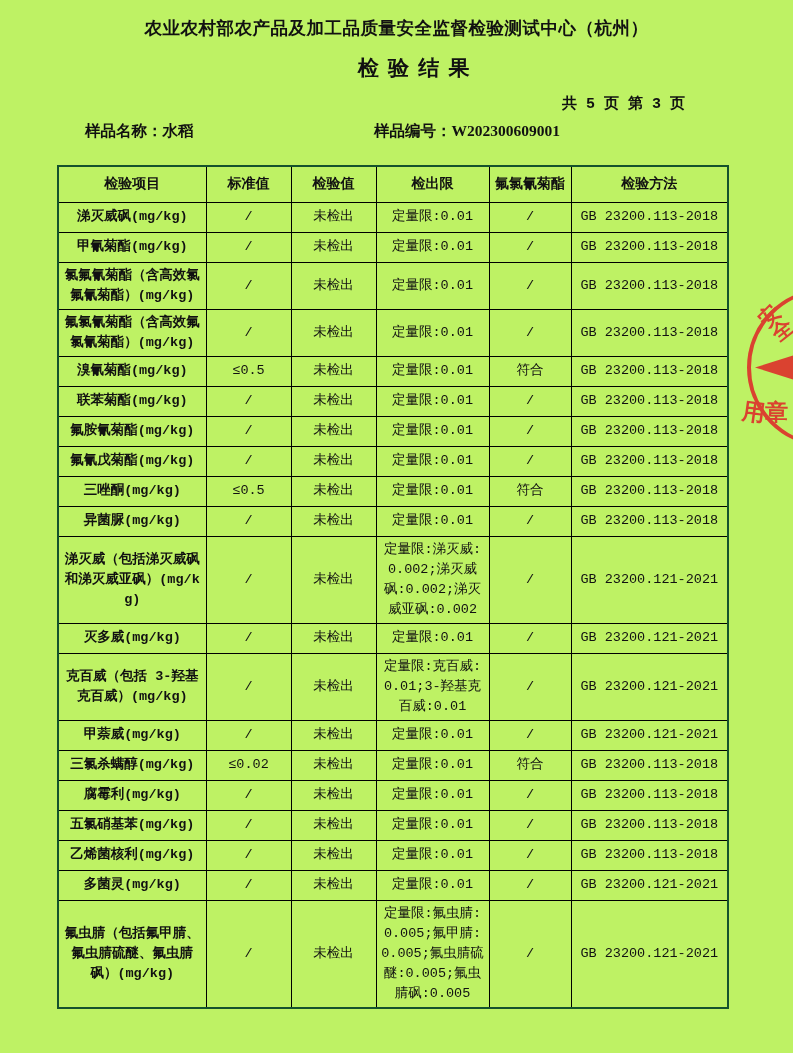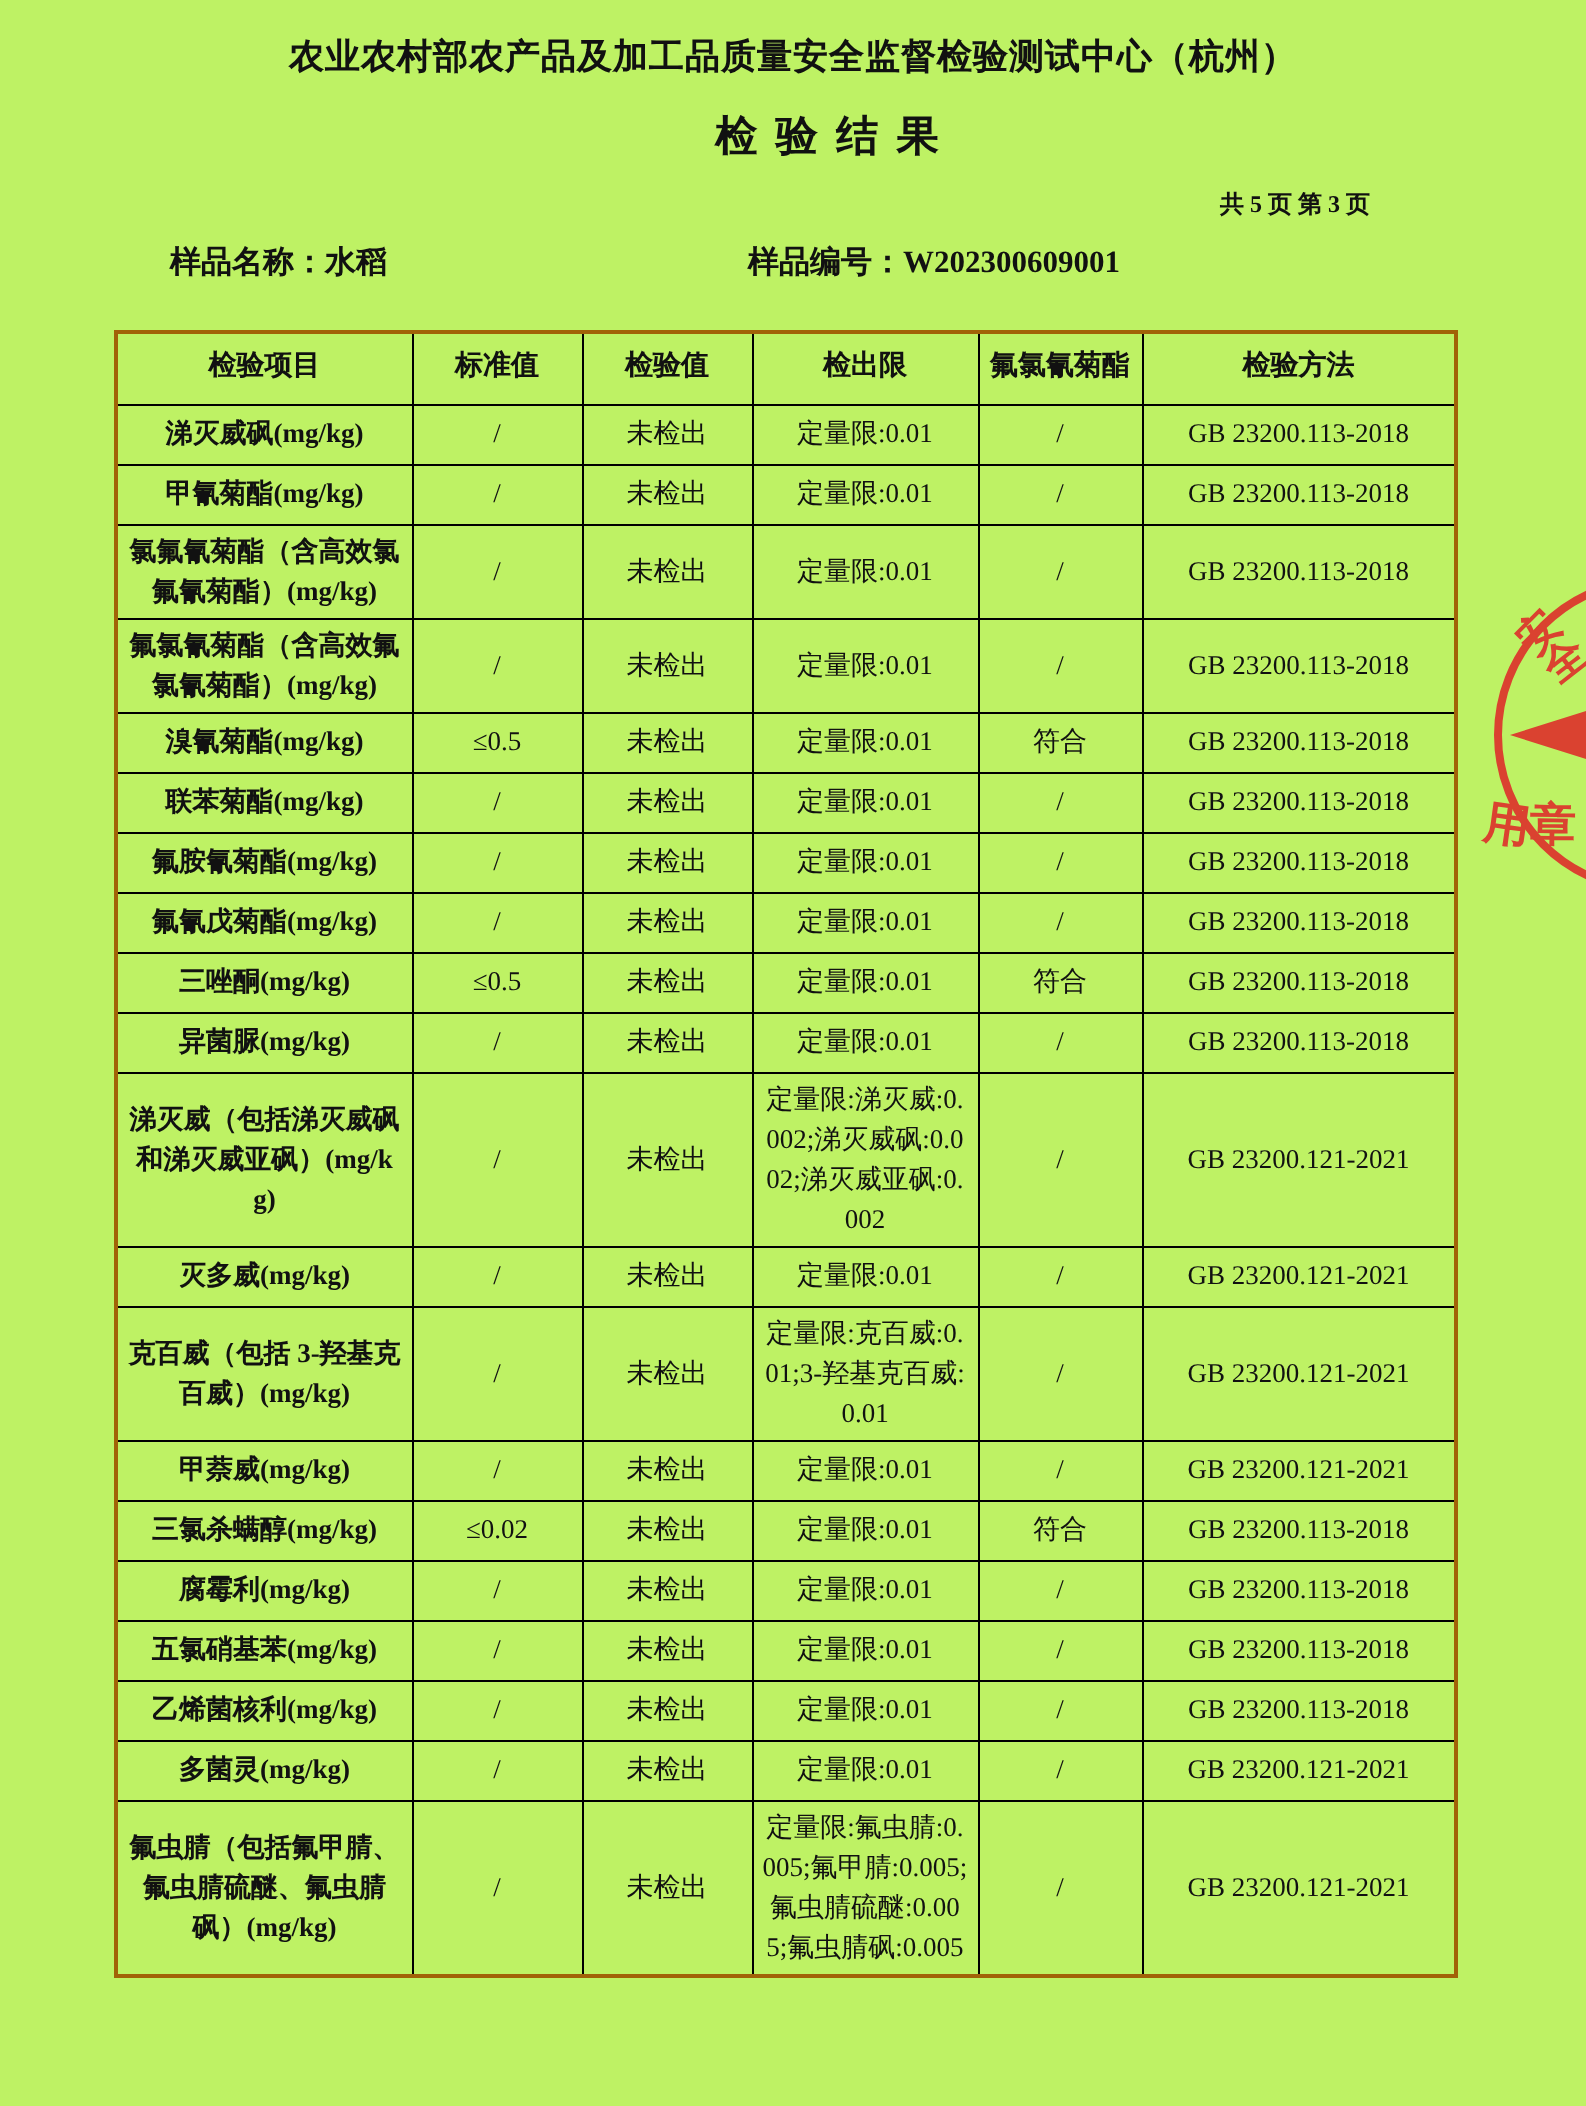--- a/index.html
+++ b/index.html
@@ -27,33 +27,35 @@
     position: absolute;
     top: 54px; left: 18px; width: 100%;
     text-align: center;
     font-size: 21px;
     font-weight: bold;
     letter-spacing: 2px;
   }
   .page-info {
     position: absolute;
     top: 94px; right: 108px;
-    font-size: 12px;
+    font-size: 15px;
     font-weight: 600;
+    font-family: Liberation Mono, monospace;
   }
   .sample-name { position: absolute; top: 121px; left: 85px; font-size: 15.5px; font-weight: 600; }
   .sample-code { position: absolute; top: 121px; left: 374px; font-size: 15.5px; font-weight: 600; }
 
   table.results {
     position: absolute;
     top: 165px; left: 57px;
     width: 670px;
     border-collapse: collapse;
     table-layout: fixed;
-    border: 2px solid #a16207;
+    border: 2px solid #14532d;
+    font-family: Liberation Mono, monospace;
   }
   table.results th, table.results td {
     border: 1px solid #000;
     text-align: center;
     vertical-align: middle;
     padding: 3px 4px;
     font-size: 13.5px;
     line-height: 20px;
     word-break: break-all;
   }

